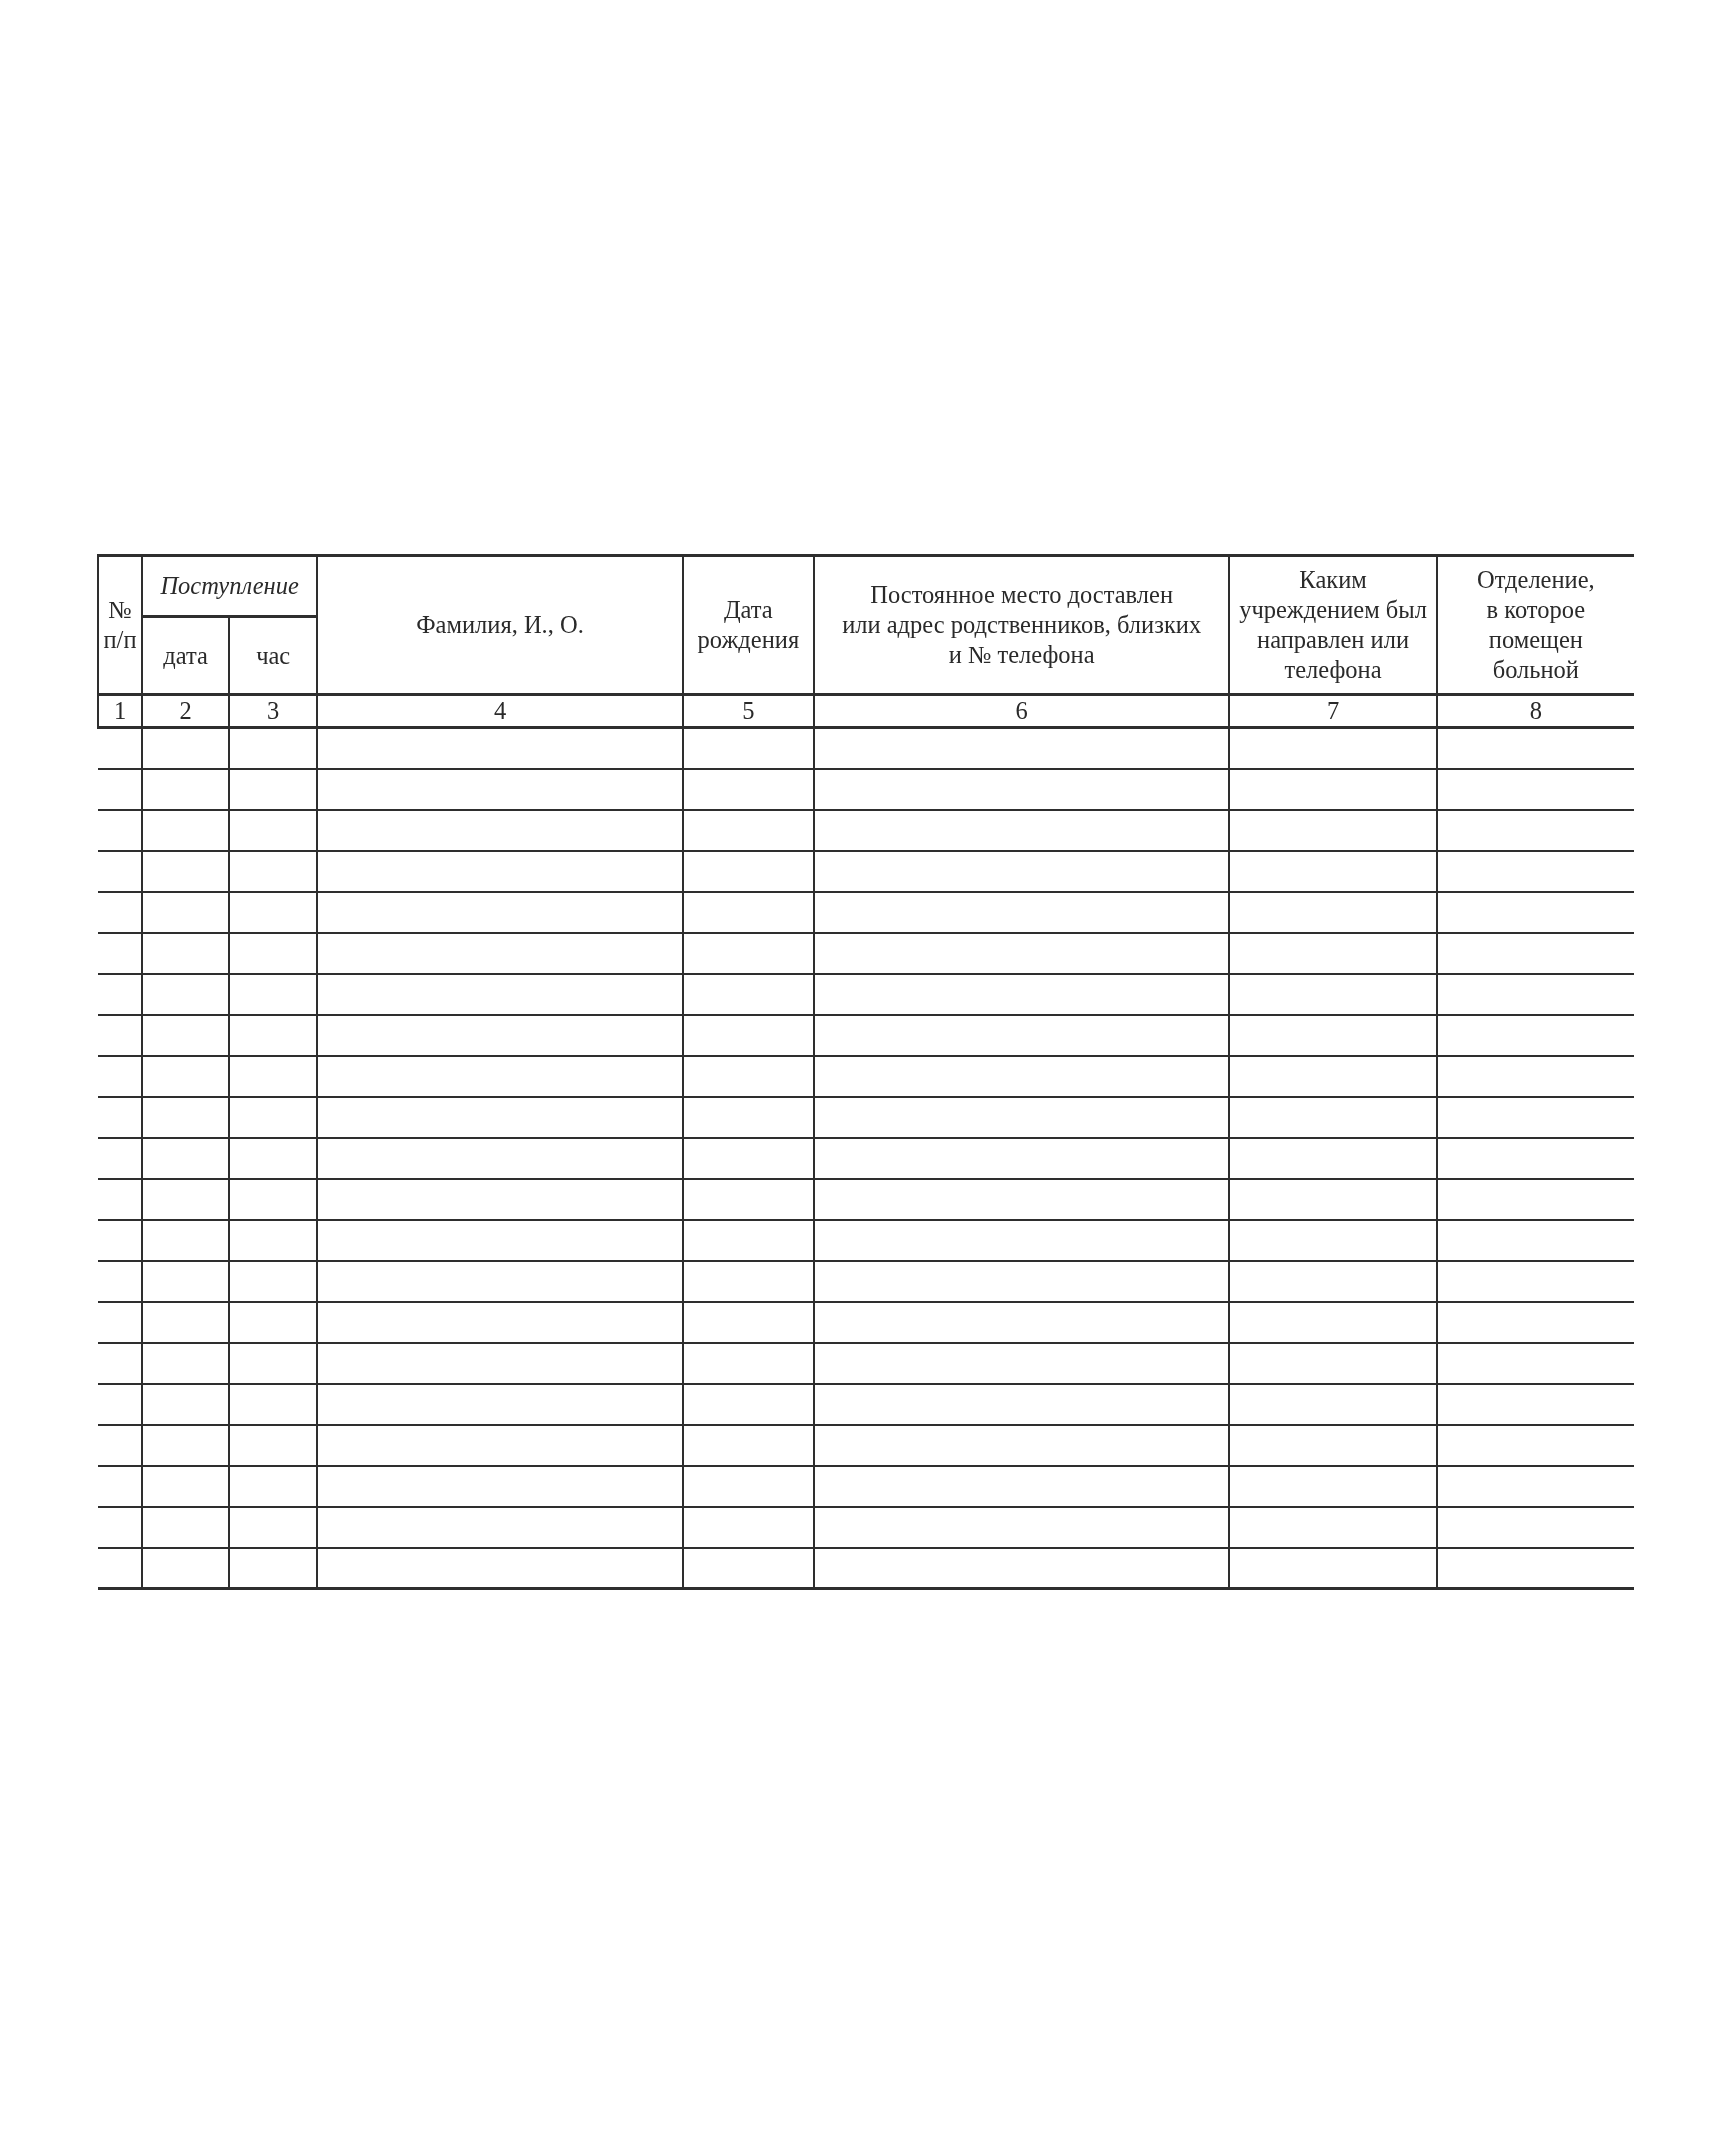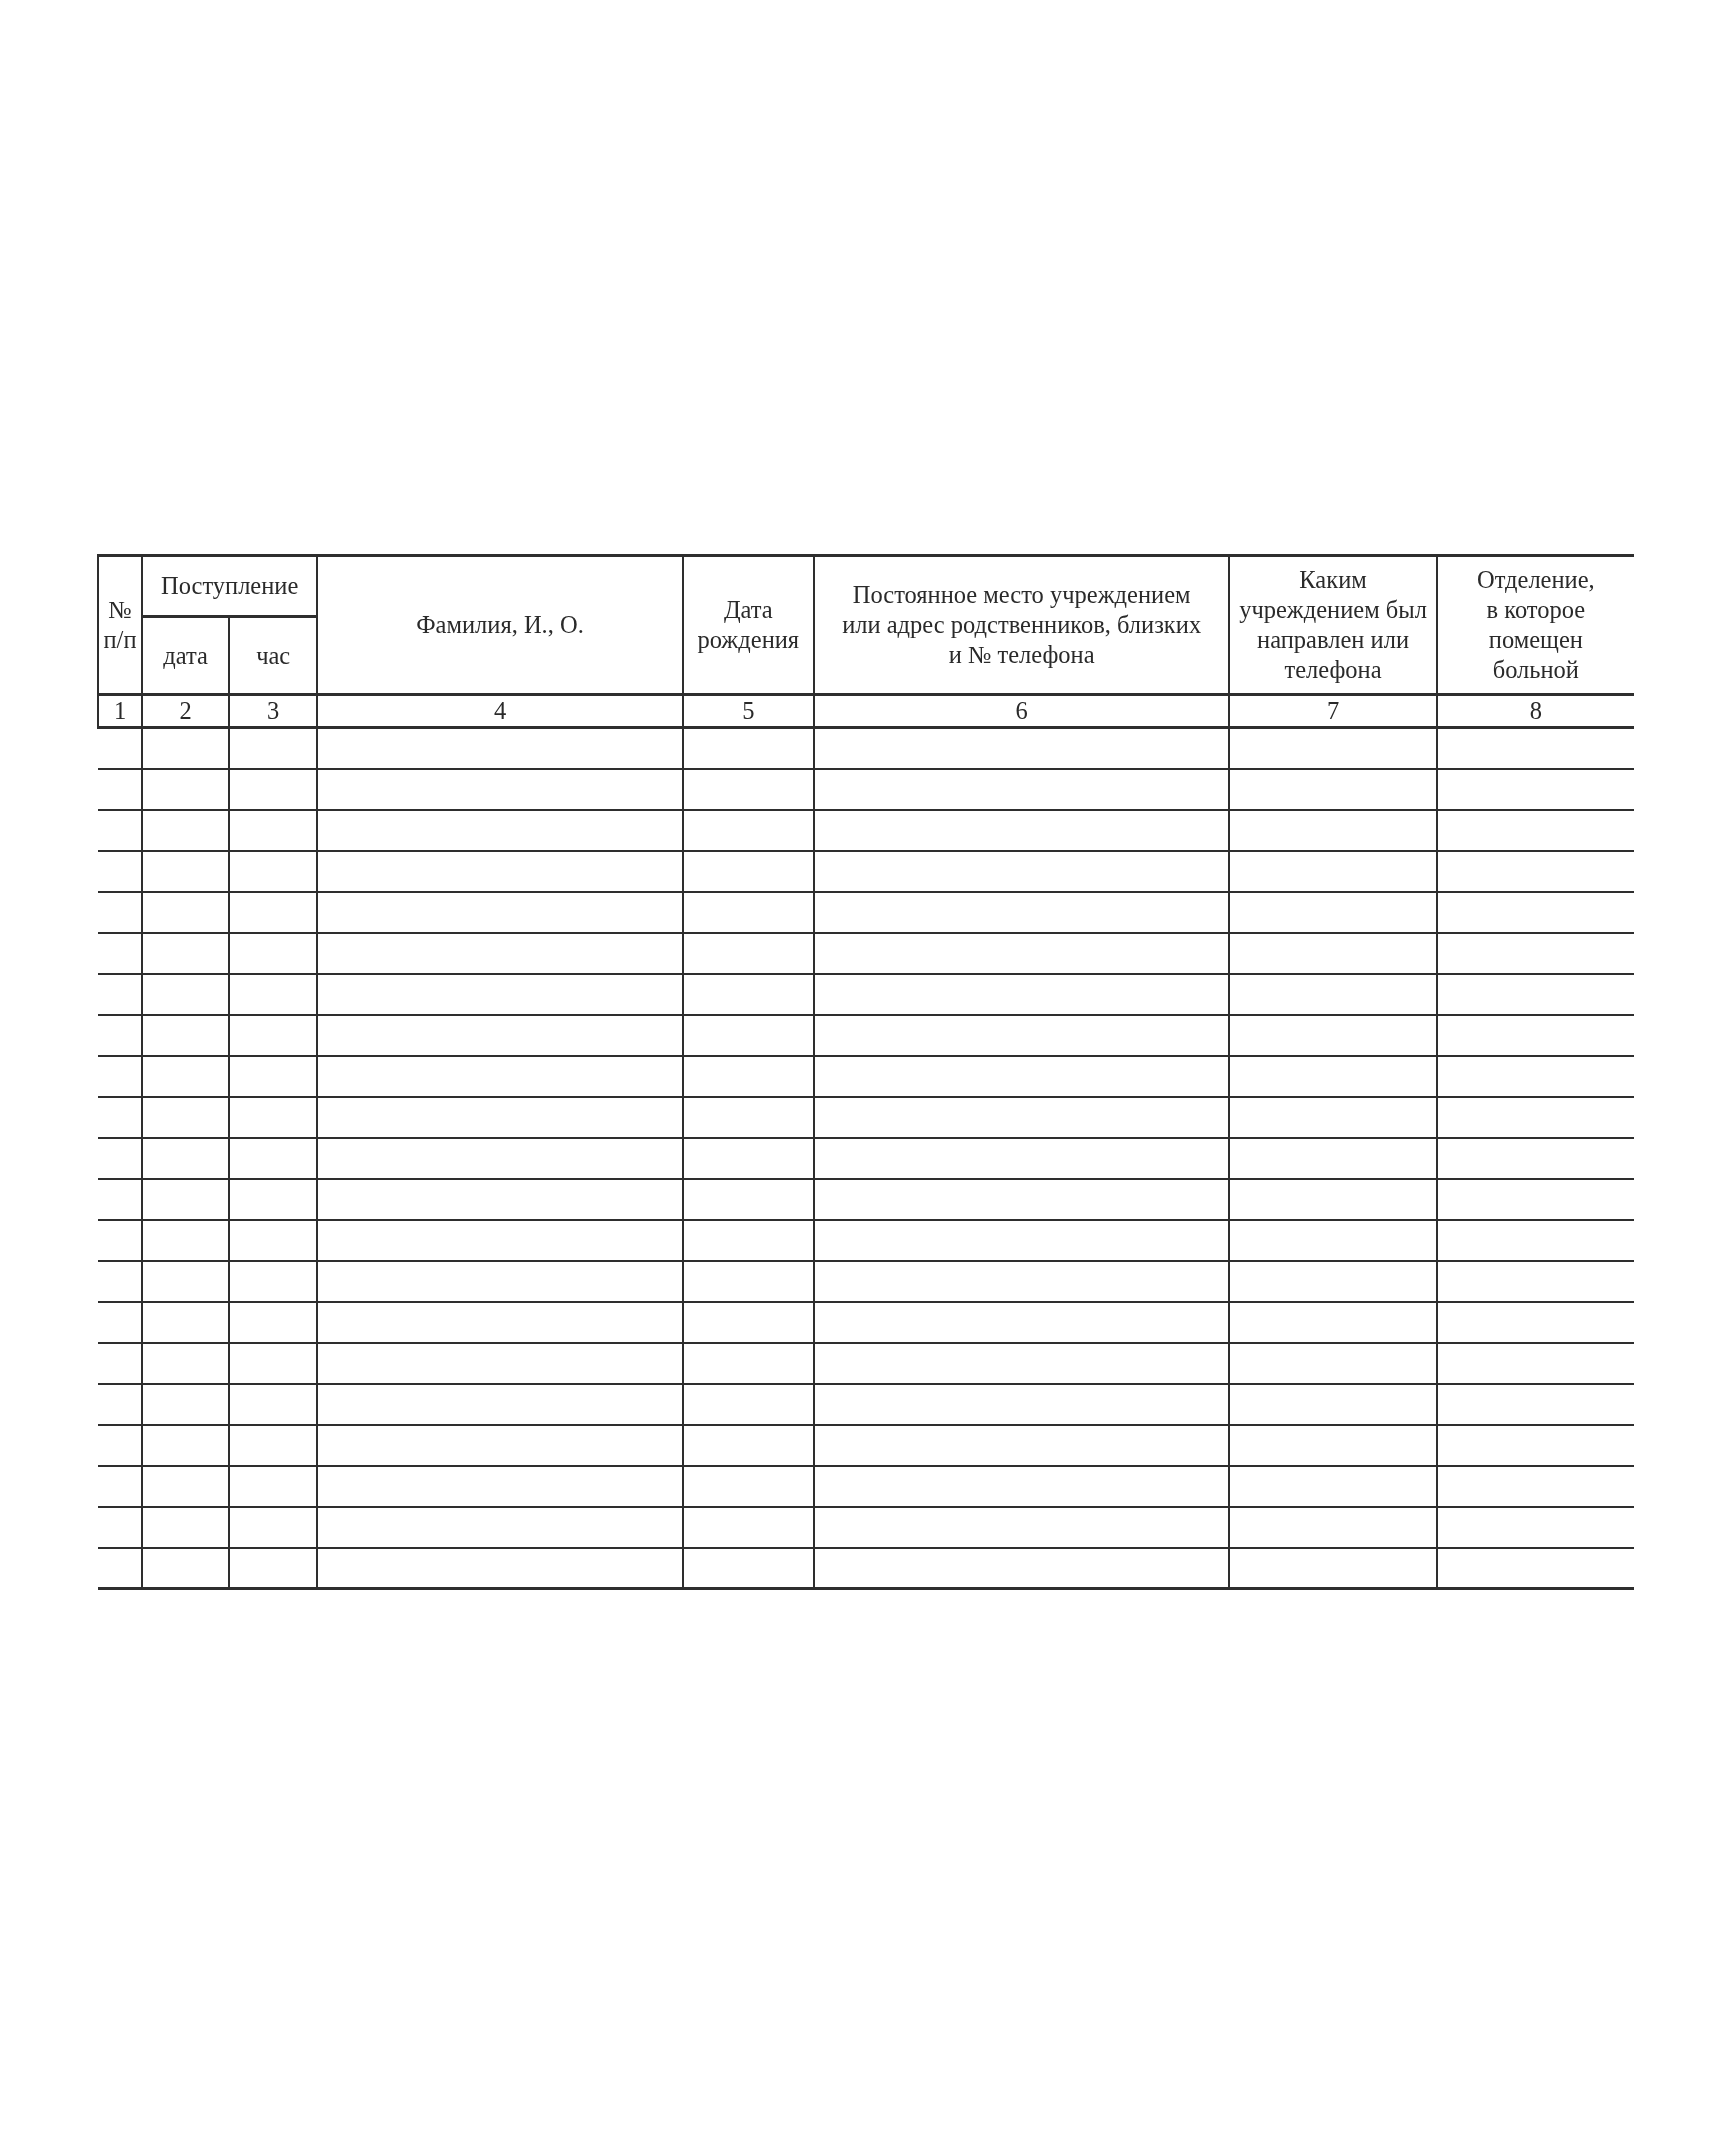--- a/index.html
+++ b/index.html
@@ -47,21 +47,21 @@
   
   table.journal th.last, table.journal td.last { border-right: none; margin-left: 48px; }
   
   th.lb, td.lb { border-left: 2.2px solid var(--line); }
   
   tr.r-top  { height: 61px; }
   tr.r-sub  { height: 78px; }
   tr.r-num  { height: 29px; }
   tr.r-data { height: 41px; }
   
-  th.group-split { border-bottom: 3px solid var(--line); }
+  th.group-split { border-bottom: 3px solid var(--line); font-style: italic; }
   
   tr.r-num td { border-top: 3.7px solid var(--line); border-bottom: 3px solid var(--line); }
   
   tr.r-data td { border-bottom: 2.2px solid var(--line); }
   tr.r-data:last-child td { border-bottom: none; }
   
   tr.r-data td.c1 { border-left: none; }
   th.tall { line-height: 31px; }
 </style>
 </head>
@@ -80,21 +80,21 @@
       <col style="width:197px">
     </colgroup>
     <thead>
       <tr class="r-top">
         <th rowspan="2" class="c1 lb tall">№
 п/п</th>
         <th colspan="2" class="group-split">Поступление</th>
         <th rowspan="2" class="c4">Фамилия, И., О.</th>
         <th rowspan="2" class="c5">Дата
 рождения</th>
-        <th rowspan="2" class="c6">Постоянное место учреждением
+        <th rowspan="2" class="c6">Постоянное место доставлен
 или адрес  родственников, близких
 и № телефона</th>
         <th rowspan="2" class="c7">Каким
 учреждением был
 направлен или
 телефона</th>
         <th rowspan="2" class="c8 last">Отделение,
 в которое
 помещен
 больной</th>

